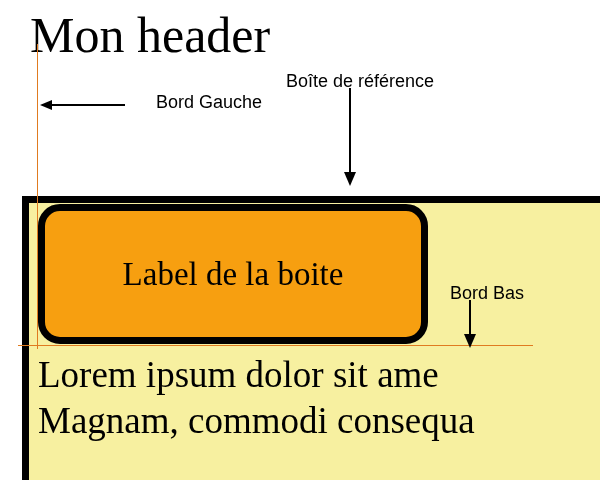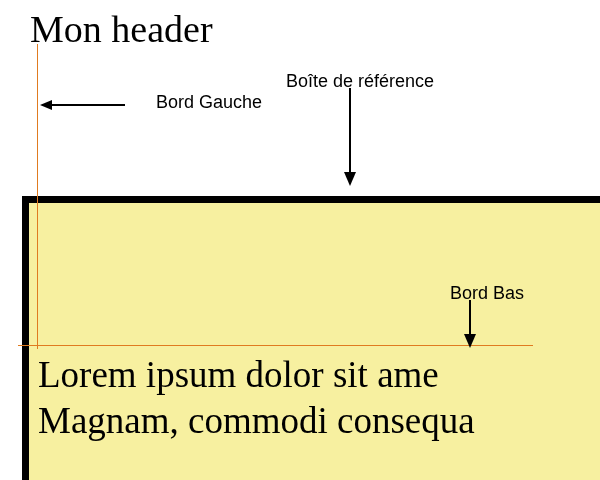--- a/index.html
+++ b/index.html
@@ -18,21 +18,21 @@
     width: 600px;
     height: 480px;
   }
 
   
   #header {
     position: absolute;
     left: 30px;
     top: 10px;
     font-family: "Liberation Serif", serif;
-    font-size: 38px;
+    font-size: 50px;
     color: #000000;
     line-height: 1;
     white-space: nowrap;
   }
 
   
   #yellow-block {
     position: absolute;
     left: 22px;
     top: 196px;
@@ -130,20 +130,23 @@
 
   <div id="header">Mon header</div>
 
   <div id="yellow-block"></div>
 
   <div id="body-text">
     <div>Lorem ipsum dolor sit ame</div>
     <div>Magnam, commodi consequa</div>
   </div>
 
+  <div id="ref-box">
+    <div id="ref-box-label">Label de la boite</div>
+  </div>
 
   <div class="guide-v" id="guide-left"></div>
   <div class="guide-h" id="guide-bottom"></div>
 
   <svg class="arrow-svg" id="arrow-bord-gauche" viewBox="0 0 85 20">
     <line x1="85" y1="10" x2="10" y2="10" stroke="#000000" stroke-width="2"></line>
     <polygon points="0,10 12,5 12,15" fill="#000000"></polygon>
   </svg>
   <div class="annot-label" id="label-bord-gauche">Bord Gauche</div>
 

